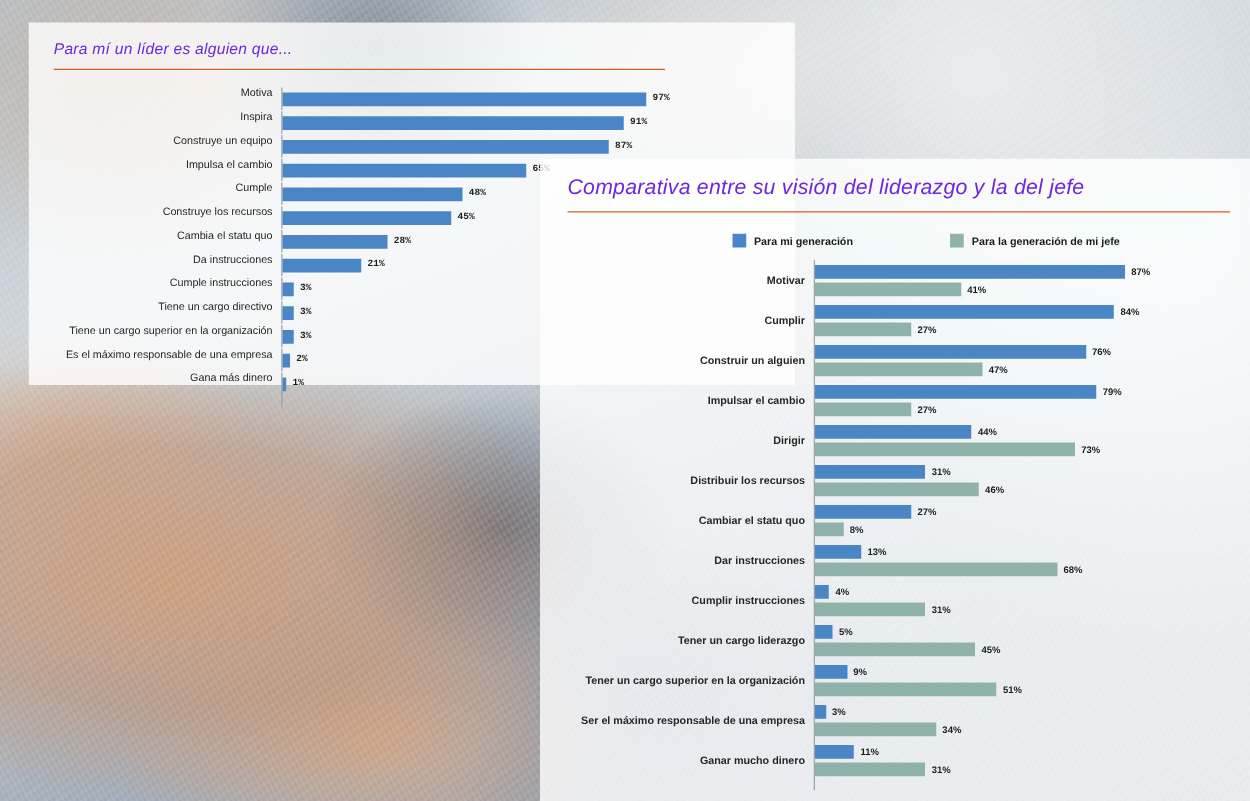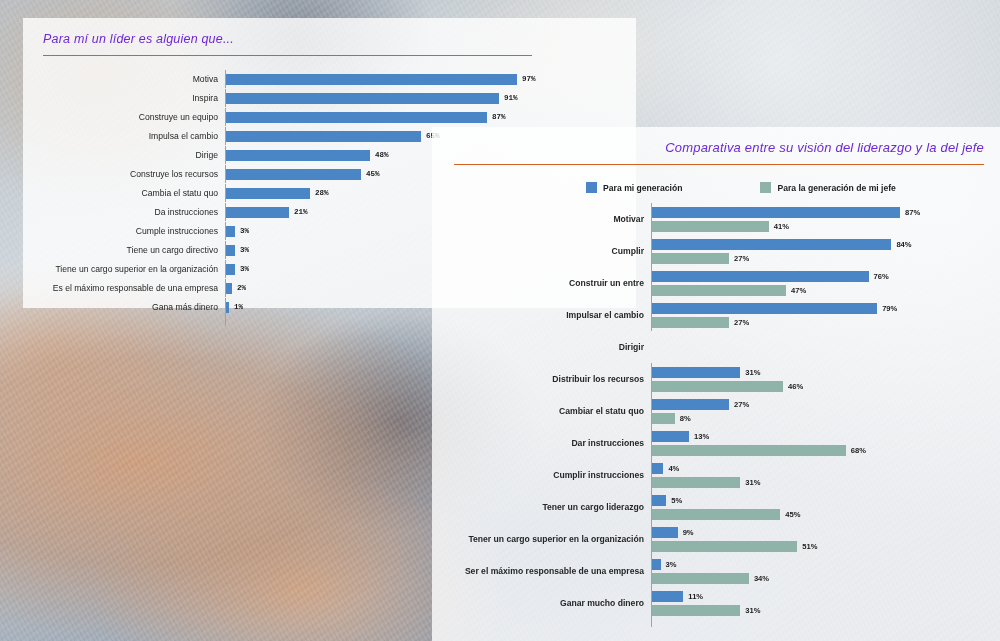--- a/index.html
+++ b/index.html
@@ -70,21 +70,21 @@
     width: 613px;
     height: 290px;
     padding: 14px 20px 10px 20px;
   }
   #panel-vision .panel-title { font-size: 12.5px; margin-bottom: 9px; letter-spacing: .2px; }
   #panel-vision .panel-rule { width: 489px; }
 
   .chart1 { margin-top: 14px; position: relative; }
   .c1-row {
     display: flex;
-    align-items: center;
+    align-items: flex-start;
     height: 18px;
     margin-bottom: 1px;
   }
   .c1-label {
     width: 182px;
     text-align: right;
     padding-right: 7px;
     font-size: 8.6px;
     color: #262626;
     white-space: nowrap;
@@ -119,21 +119,21 @@
   }
 
   
   #panel-comparativa {
     left: 432px;
     top: 127px;
     width: 568px;
     height: 514px;
     padding: 13px 16px 8px 22px;
   }
-  #panel-comparativa .panel-title { font-size: 13px; margin-bottom: 9px; letter-spacing: .2px; text-align: right; }
+  #panel-comparativa .panel-title { font-size: 17px; margin-bottom: 9px; letter-spacing: .2px; }
   #panel-comparativa .panel-rule { width: 100%; }
 
   .legend {
     display: flex;
     justify-content: center;
     gap: 78px;
     margin: 17px 0 10px 44px;
   }
   .legend-item { display: flex; align-items: center; gap: 6px; }
   .legend-swatch { width: 11px; height: 11px; display: inline-block; }
@@ -217,21 +217,21 @@
         </div>
       </div>
       <div class="c1-row">
         <div class="c1-label">Impulsa el cambio</div>
         <div class="c1-track">
           <div class="c1-bar" style="width: 195px; background: rgb(74, 134, 197);"></div>
           <span class="c1-val">65%</span>
         </div>
       </div>
       <div class="c1-row">
-        <div class="c1-label">Dirige</div>
+        <div class="c1-label">Cumple</div>
         <div class="c1-track">
           <div class="c1-bar" style="width: 144px; background: rgb(74, 134, 197);"></div>
           <span class="c1-val">48%</span>
         </div>
       </div>
       <div class="c1-row">
         <div class="c1-label">Construye los recursos</div>
         <div class="c1-track">
           <div class="c1-bar" style="width: 135px; background: rgb(74, 134, 197);"></div>
           <span class="c1-val">45%</span>
@@ -324,21 +324,21 @@
             <div class="c2-bar s1" style="width: 239.4px; background: rgb(74, 134, 197);"></div>
             <span class="c2-val">84%</span>
           </div>
           <div class="c2-barline">
             <div class="c2-bar s2" style="width: 76.95px; background: rgb(143, 179, 168);"></div>
             <span class="c2-val">27%</span>
           </div>
         </div>
       </div>
       <div class="c2-group">
-        <div class="c2-label">Construir un entre</div>
+        <div class="c2-label">Construir un alguien</div>
         <div class="c2-bars">
           <div class="c2-barline">
             <div class="c2-bar s1" style="width: 216.6px; background: rgb(74, 134, 197);"></div>
             <span class="c2-val">76%</span>
           </div>
           <div class="c2-barline">
             <div class="c2-bar s2" style="width: 133.95px; background: rgb(143, 179, 168);"></div>
             <span class="c2-val">47%</span>
           </div>
         </div>
@@ -351,20 +351,30 @@
             <span class="c2-val">79%</span>
           </div>
           <div class="c2-barline">
             <div class="c2-bar s2" style="width: 76.95px; background: rgb(143, 179, 168);"></div>
             <span class="c2-val">27%</span>
           </div>
         </div>
       </div>
       <div class="c2-group">
         <div class="c2-label">Dirigir</div>
+        <div class="c2-bars">
+          <div class="c2-barline">
+            <div class="c2-bar s1" style="width: 125.4px; background: rgb(74, 134, 197);"></div>
+            <span class="c2-val">44%</span>
+          </div>
+          <div class="c2-barline">
+            <div class="c2-bar s2" style="width: 208.05px; background: rgb(143, 179, 168);"></div>
+            <span class="c2-val">73%</span>
+          </div>
+        </div>
       </div>
       <div class="c2-group">
         <div class="c2-label">Distribuir los recursos</div>
         <div class="c2-bars">
           <div class="c2-barline">
             <div class="c2-bar s1" style="width: 88.35px; background: rgb(74, 134, 197);"></div>
             <span class="c2-val">31%</span>
           </div>
           <div class="c2-barline">
             <div class="c2-bar s2" style="width: 131.1px; background: rgb(143, 179, 168);"></div>

